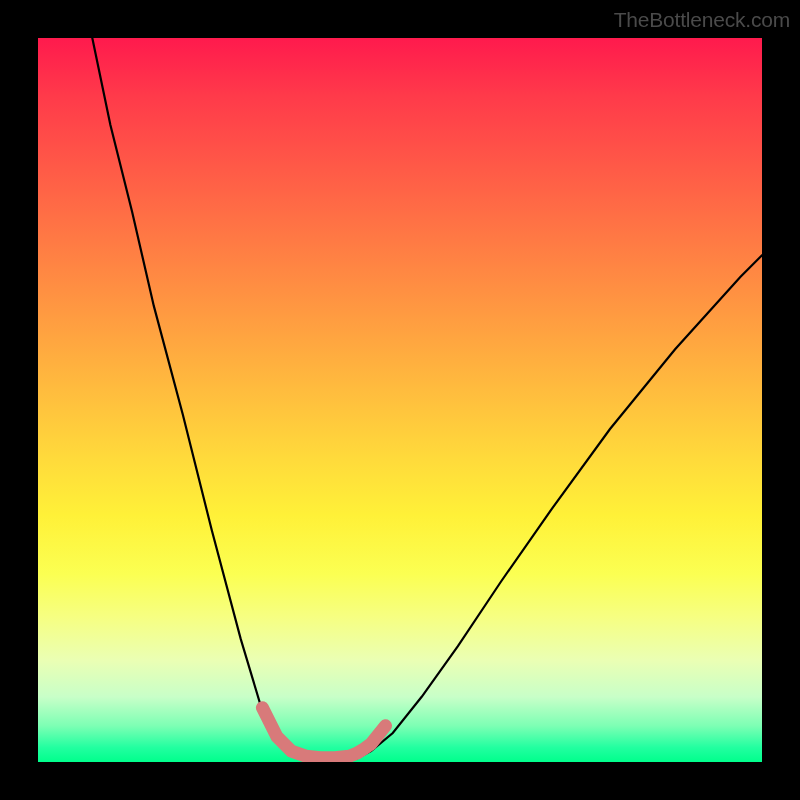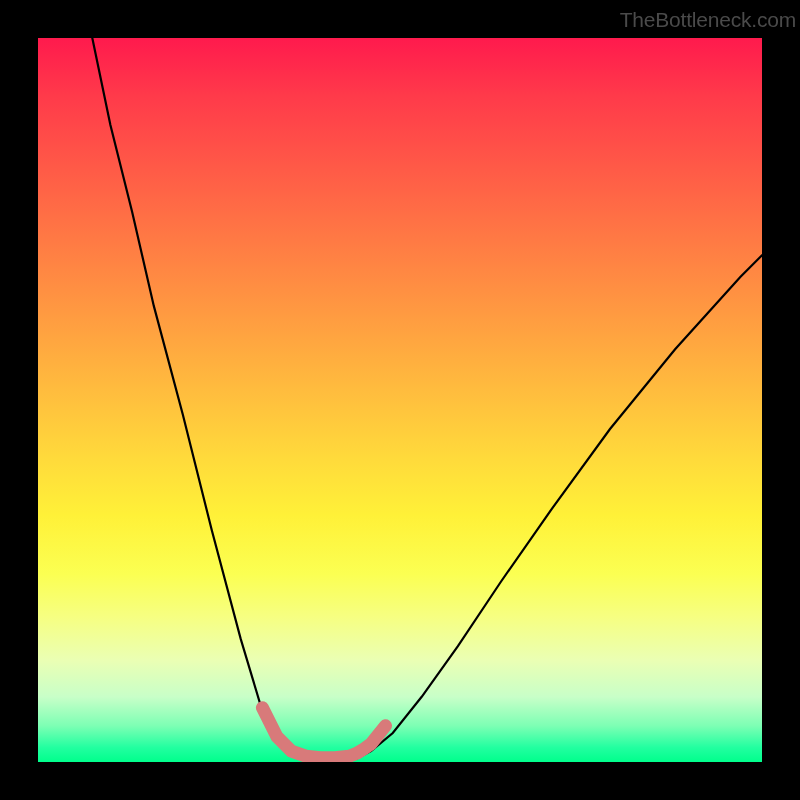--- a/index.html
+++ b/index.html
@@ -39,21 +39,21 @@
       #eaffb4 86%,
       #c8ffc8 91%,
       #7dffb4 95%,
       #22ffa0 98%,
       #00ff8c 100%
     );
   }
   .watermark {
     position: absolute;
     top: 8px;
-    right: 4px;
+    right: 10px;
     color: #4a4a4a;
     font-size: 21px;
     font-weight: 500;
     letter-spacing: -0.2px;
   }
   svg.curves {
     position: absolute;
     top: 0;
     left: 0;
     width: 724px;

